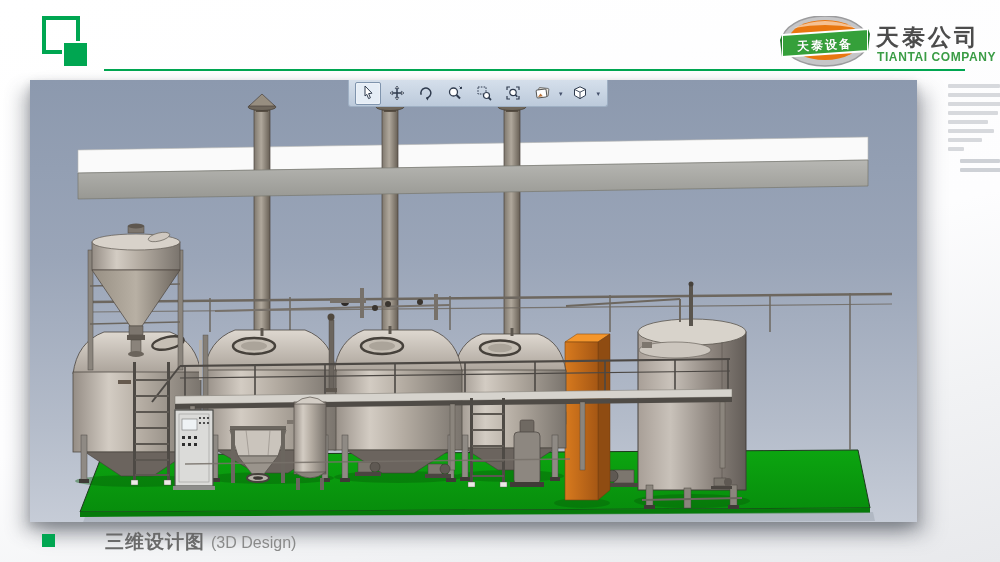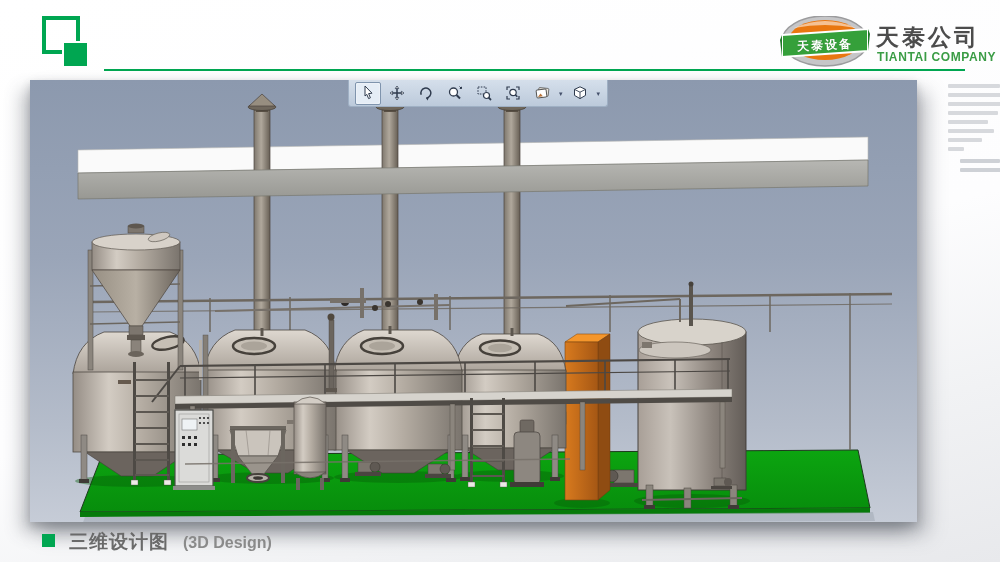--- a/index.html
+++ b/index.html
@@ -40,22 +40,22 @@
     position:absolute;left:318px;top:0;height:27px;display:flex;align-items:center;gap:3px;
     padding:0 6px;background:linear-gradient(#d5dfeb,#bccadb);
     border:1px solid #9fb0c4;border-top:none;border-radius:0 0 3px 3px;
   }
   .tbtn{width:26px;height:23px;display:flex;align-items:center;justify-content:center;border:1px solid transparent;border-radius:2px;background:transparent;padding:0;cursor:pointer;}
   .tbtn.active{background:#e5edf6;border-color:#7f94ad;box-shadow:inset 0 0 2px #fff;}
   .caret{font-size:7px;color:#44506b;line-height:1;margin:0 1px;}
   
   .caption{position:absolute;left:42px;top:529px;display:flex;align-items:flex-start;color:#6a6a6a;}
   .caption .bullet{width:13px;height:13px;background:#00a651;margin:5px 14px 0 0;flex:none;}
-  .caption .cn{font-size:19px;font-weight:bold;letter-spacing:1px;}
-  .caption .en{font-size:16px;color:#8a8a8a;margin-left:14px;font-weight:bold;}
+  .caption .cn{font-size:19px;font-weight:bold;letter-spacing:1px;margin-left:36px;}
+  .caption .en{font-size:16px;color:#8a8a8a;margin-left:6px;font-weight:normal;}
 </style>
 </head>
 <body>
 
 <div class="slide">
 
   <div class="hdr-icon">
     <div class="outline"></div>
       <div class="fill"></div>
   </div>

